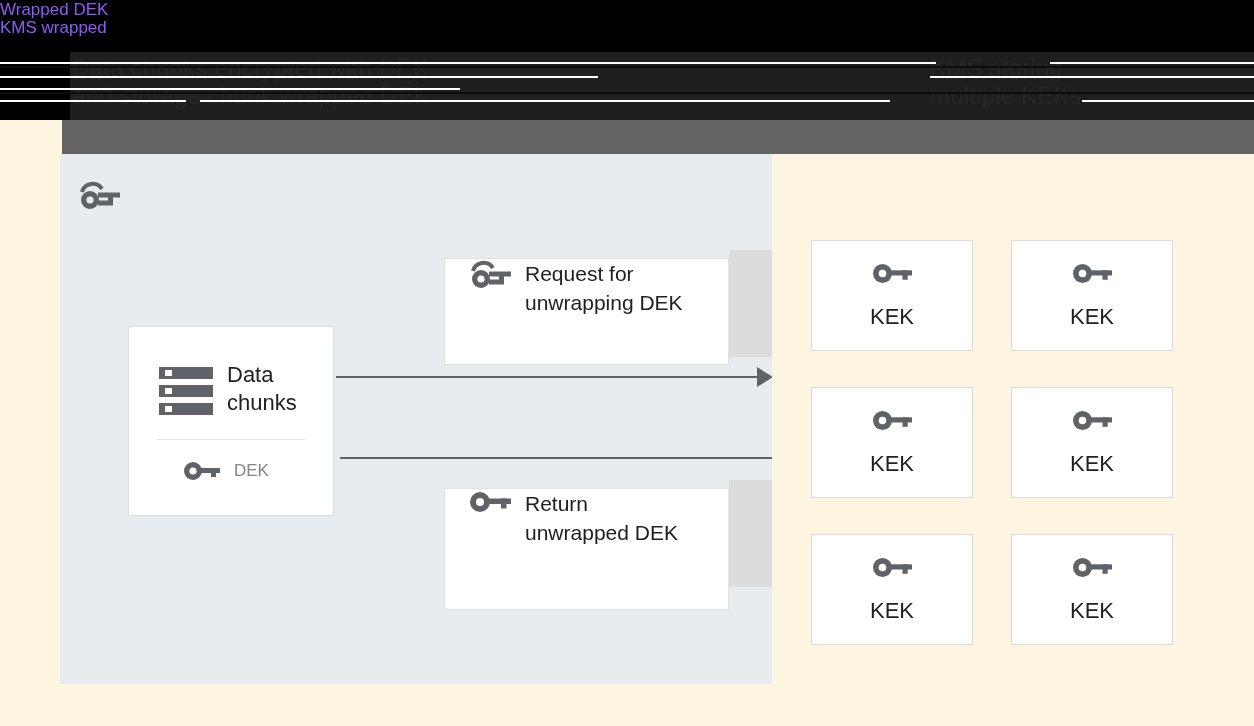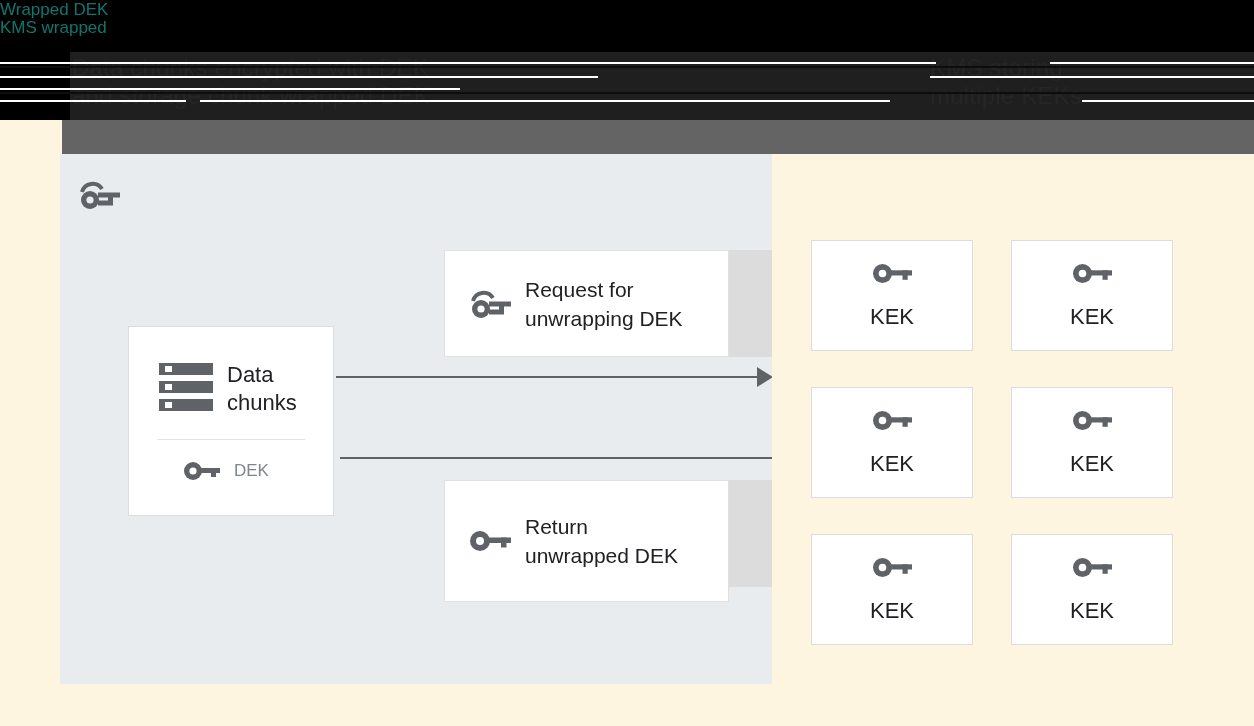--- a/index.html
+++ b/index.html
@@ -27,41 +27,41 @@
   
   .scan { position:absolute; background:#fff; height:2px; }
   .scan-d { position:absolute; background:#0d0d0d; height:2px; }
 
   
   .panel-left {
     position:absolute; left:60px; top:154px; width:712px; height:530px;
     background:#e8ecef;
   }
   .panel-title {
-    position:absolute; color:#0f766e; font-size:17px; white-space:nowrap;
+    position:absolute; color:#8b5cf6; font-size:17px; white-space:nowrap;
   }
 
   .icon-wrapkey { position:absolute; left:78px; top:180px; width:42px; height:30px; }
 
   
   .card-datachunk {
     position:absolute; left:128px; top:326px; width:206px; height:190px;
     background:#fff; border:1px solid #dadce0;
     display:flex; flex-direction:column; justify-content:center;
   }
-  .dc-top { display:flex; align-items:flex-start; gap:14px; padding:0 0 0 30px; }
+  .dc-top { display:flex; align-items:flex-end; gap:14px; padding:0 0 0 30px; }
   .dc-label { font-size:22px; color:#202124; line-height:28px; }
   .dc-divider { height:1px; background:#e3e3e3; margin:22px 28px 20px 28px; }
   .dc-bottom { display:flex; align-items:center; gap:14px; padding:0 0 0 55px; }
   .dc-dek { font-size:17px; color:#80868b; }
 
   
   .msg-card {
     position:absolute; background:#fff; border:1px solid #e0e0e0;
-    display:flex; align-items:center; gap:14px; padding-left:24px;
+    display:flex; gap:14px; padding-left:24px;margin-top:8px;
   }
   .msg-card .msg-text { font-size:21px; line-height:29px; color:#202124; white-space:pre-line; }
   .msg-shadow { position:absolute; background:#dcdcdc; }
 
   #card-request { left:444px; top:250px; width:285px; height:107px; }
   #shadow-request { left:729px; top:250px; width:44px; height:107px; }
   #card-return  { left:444px; top:480px; width:285px; height:122px; }
   #shadow-return { left:729px; top:480px; width:44px; height:107px; }
 
   

